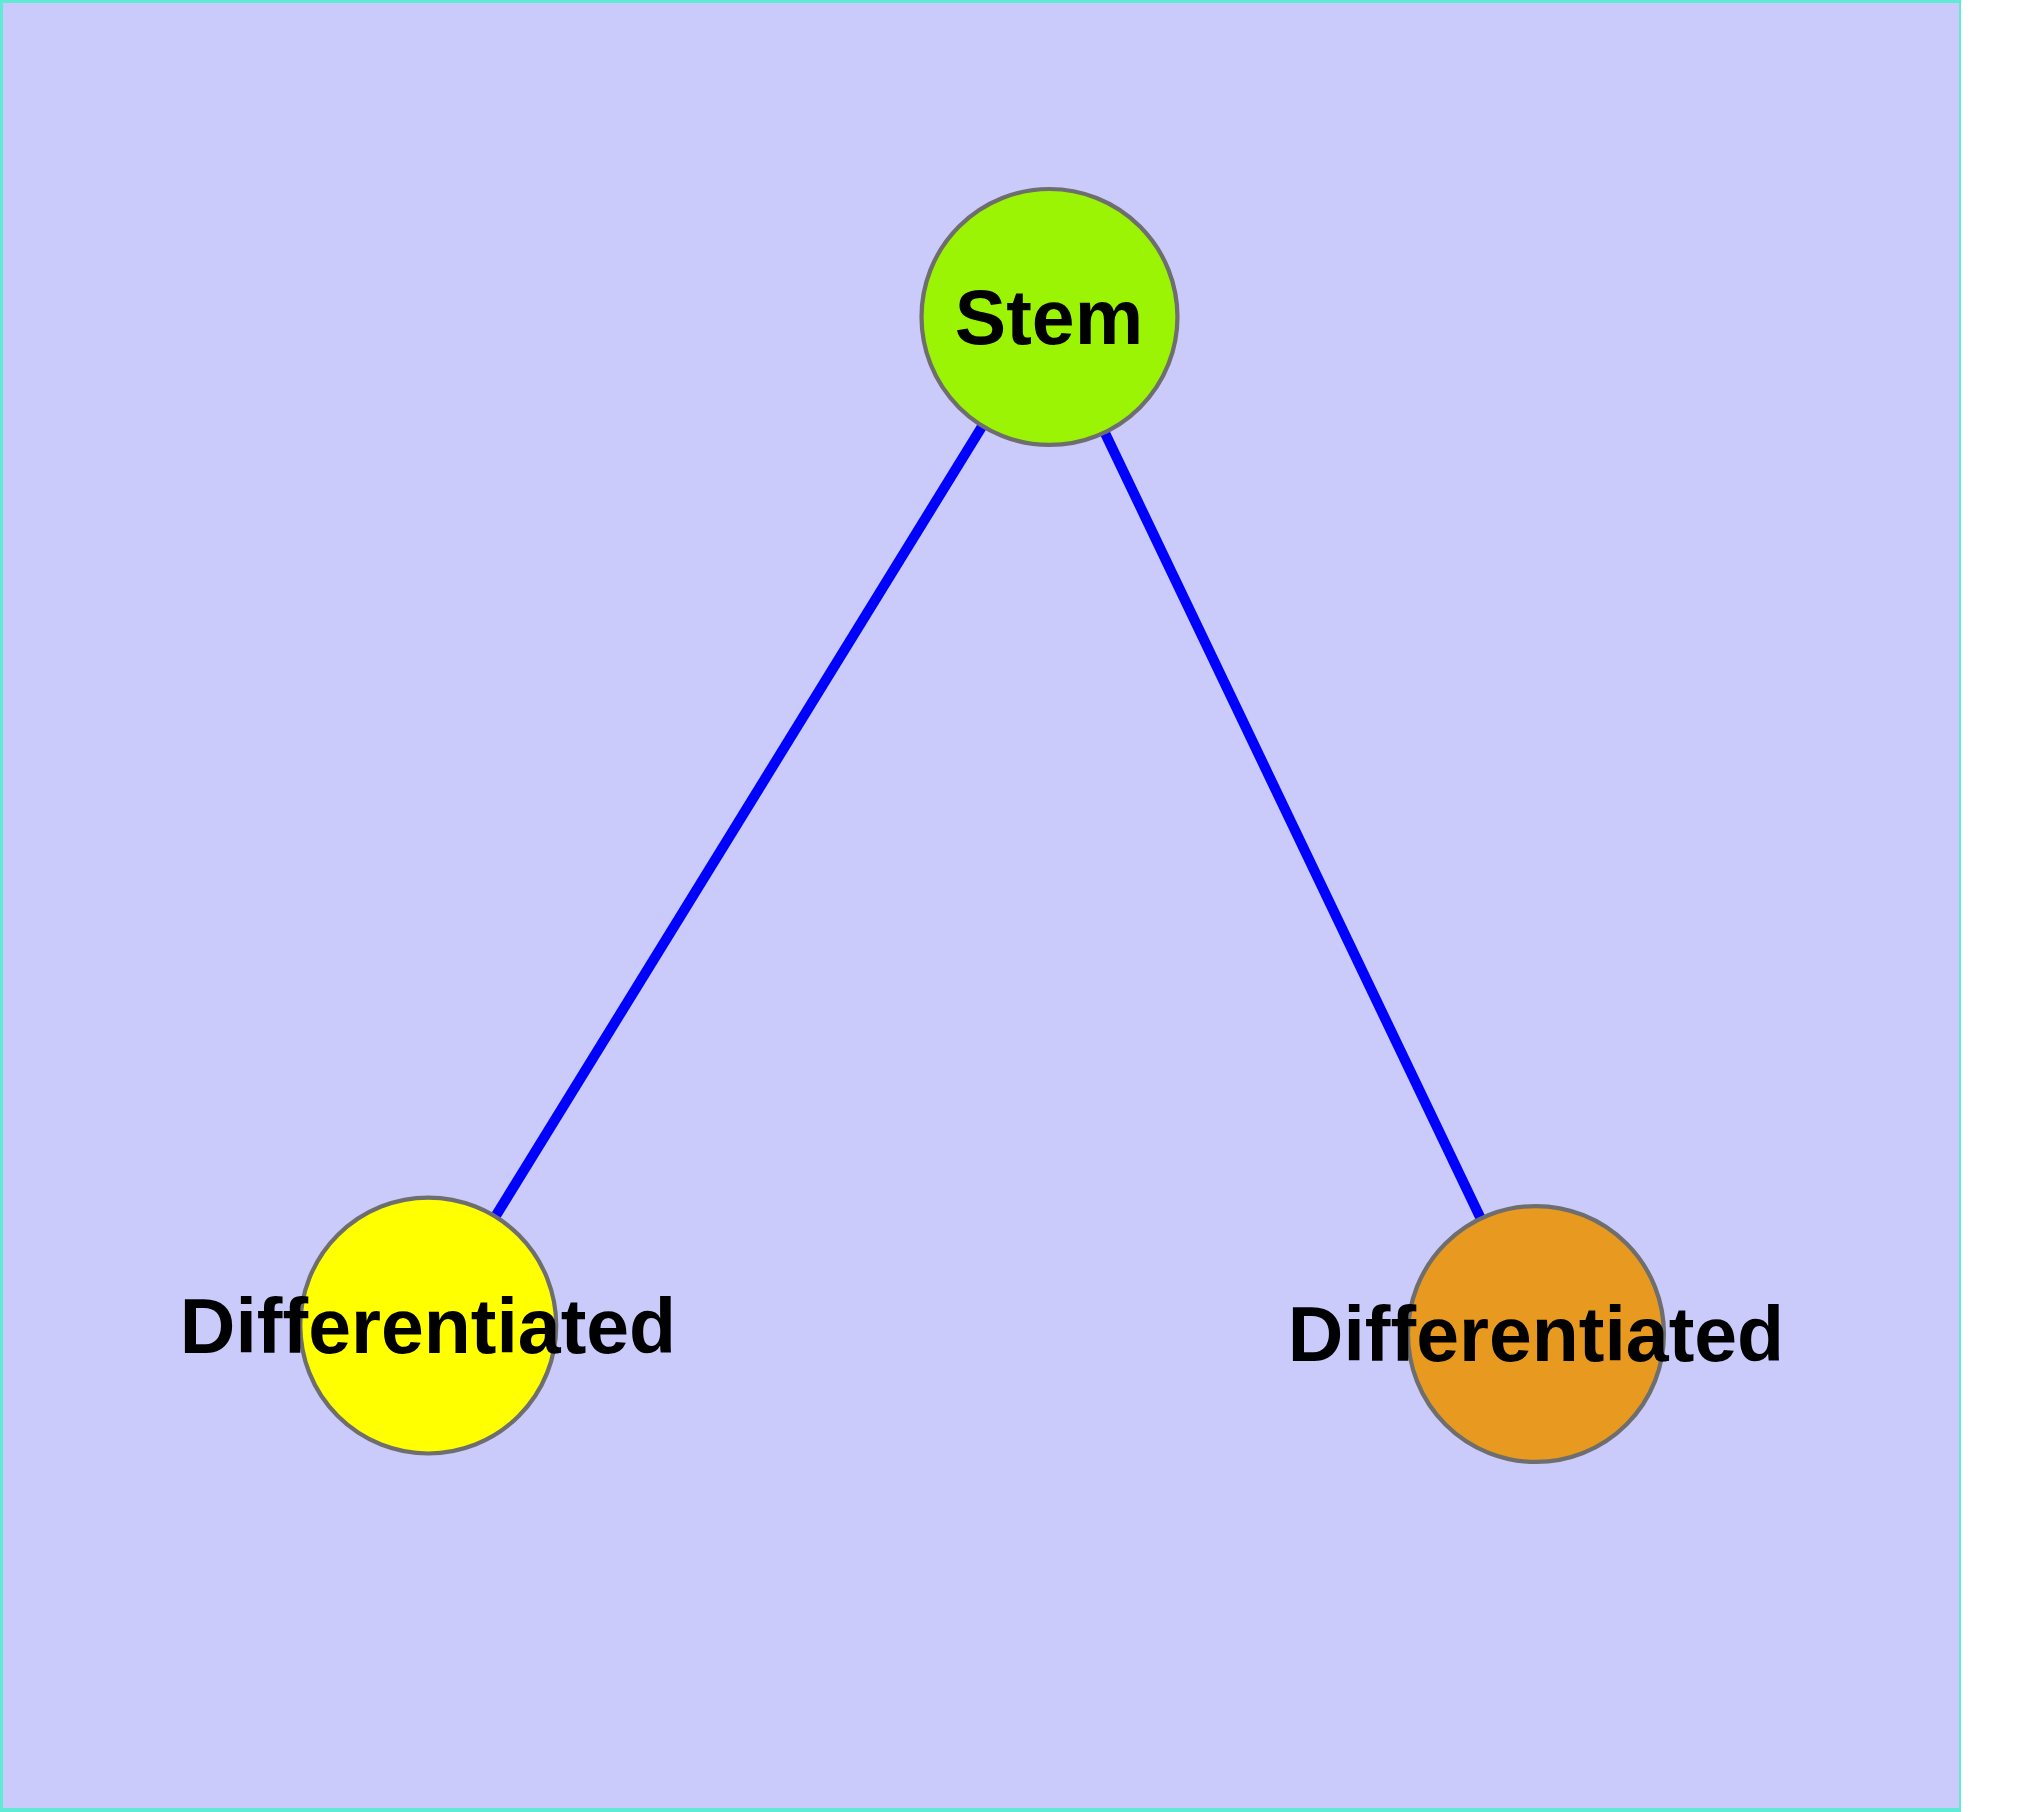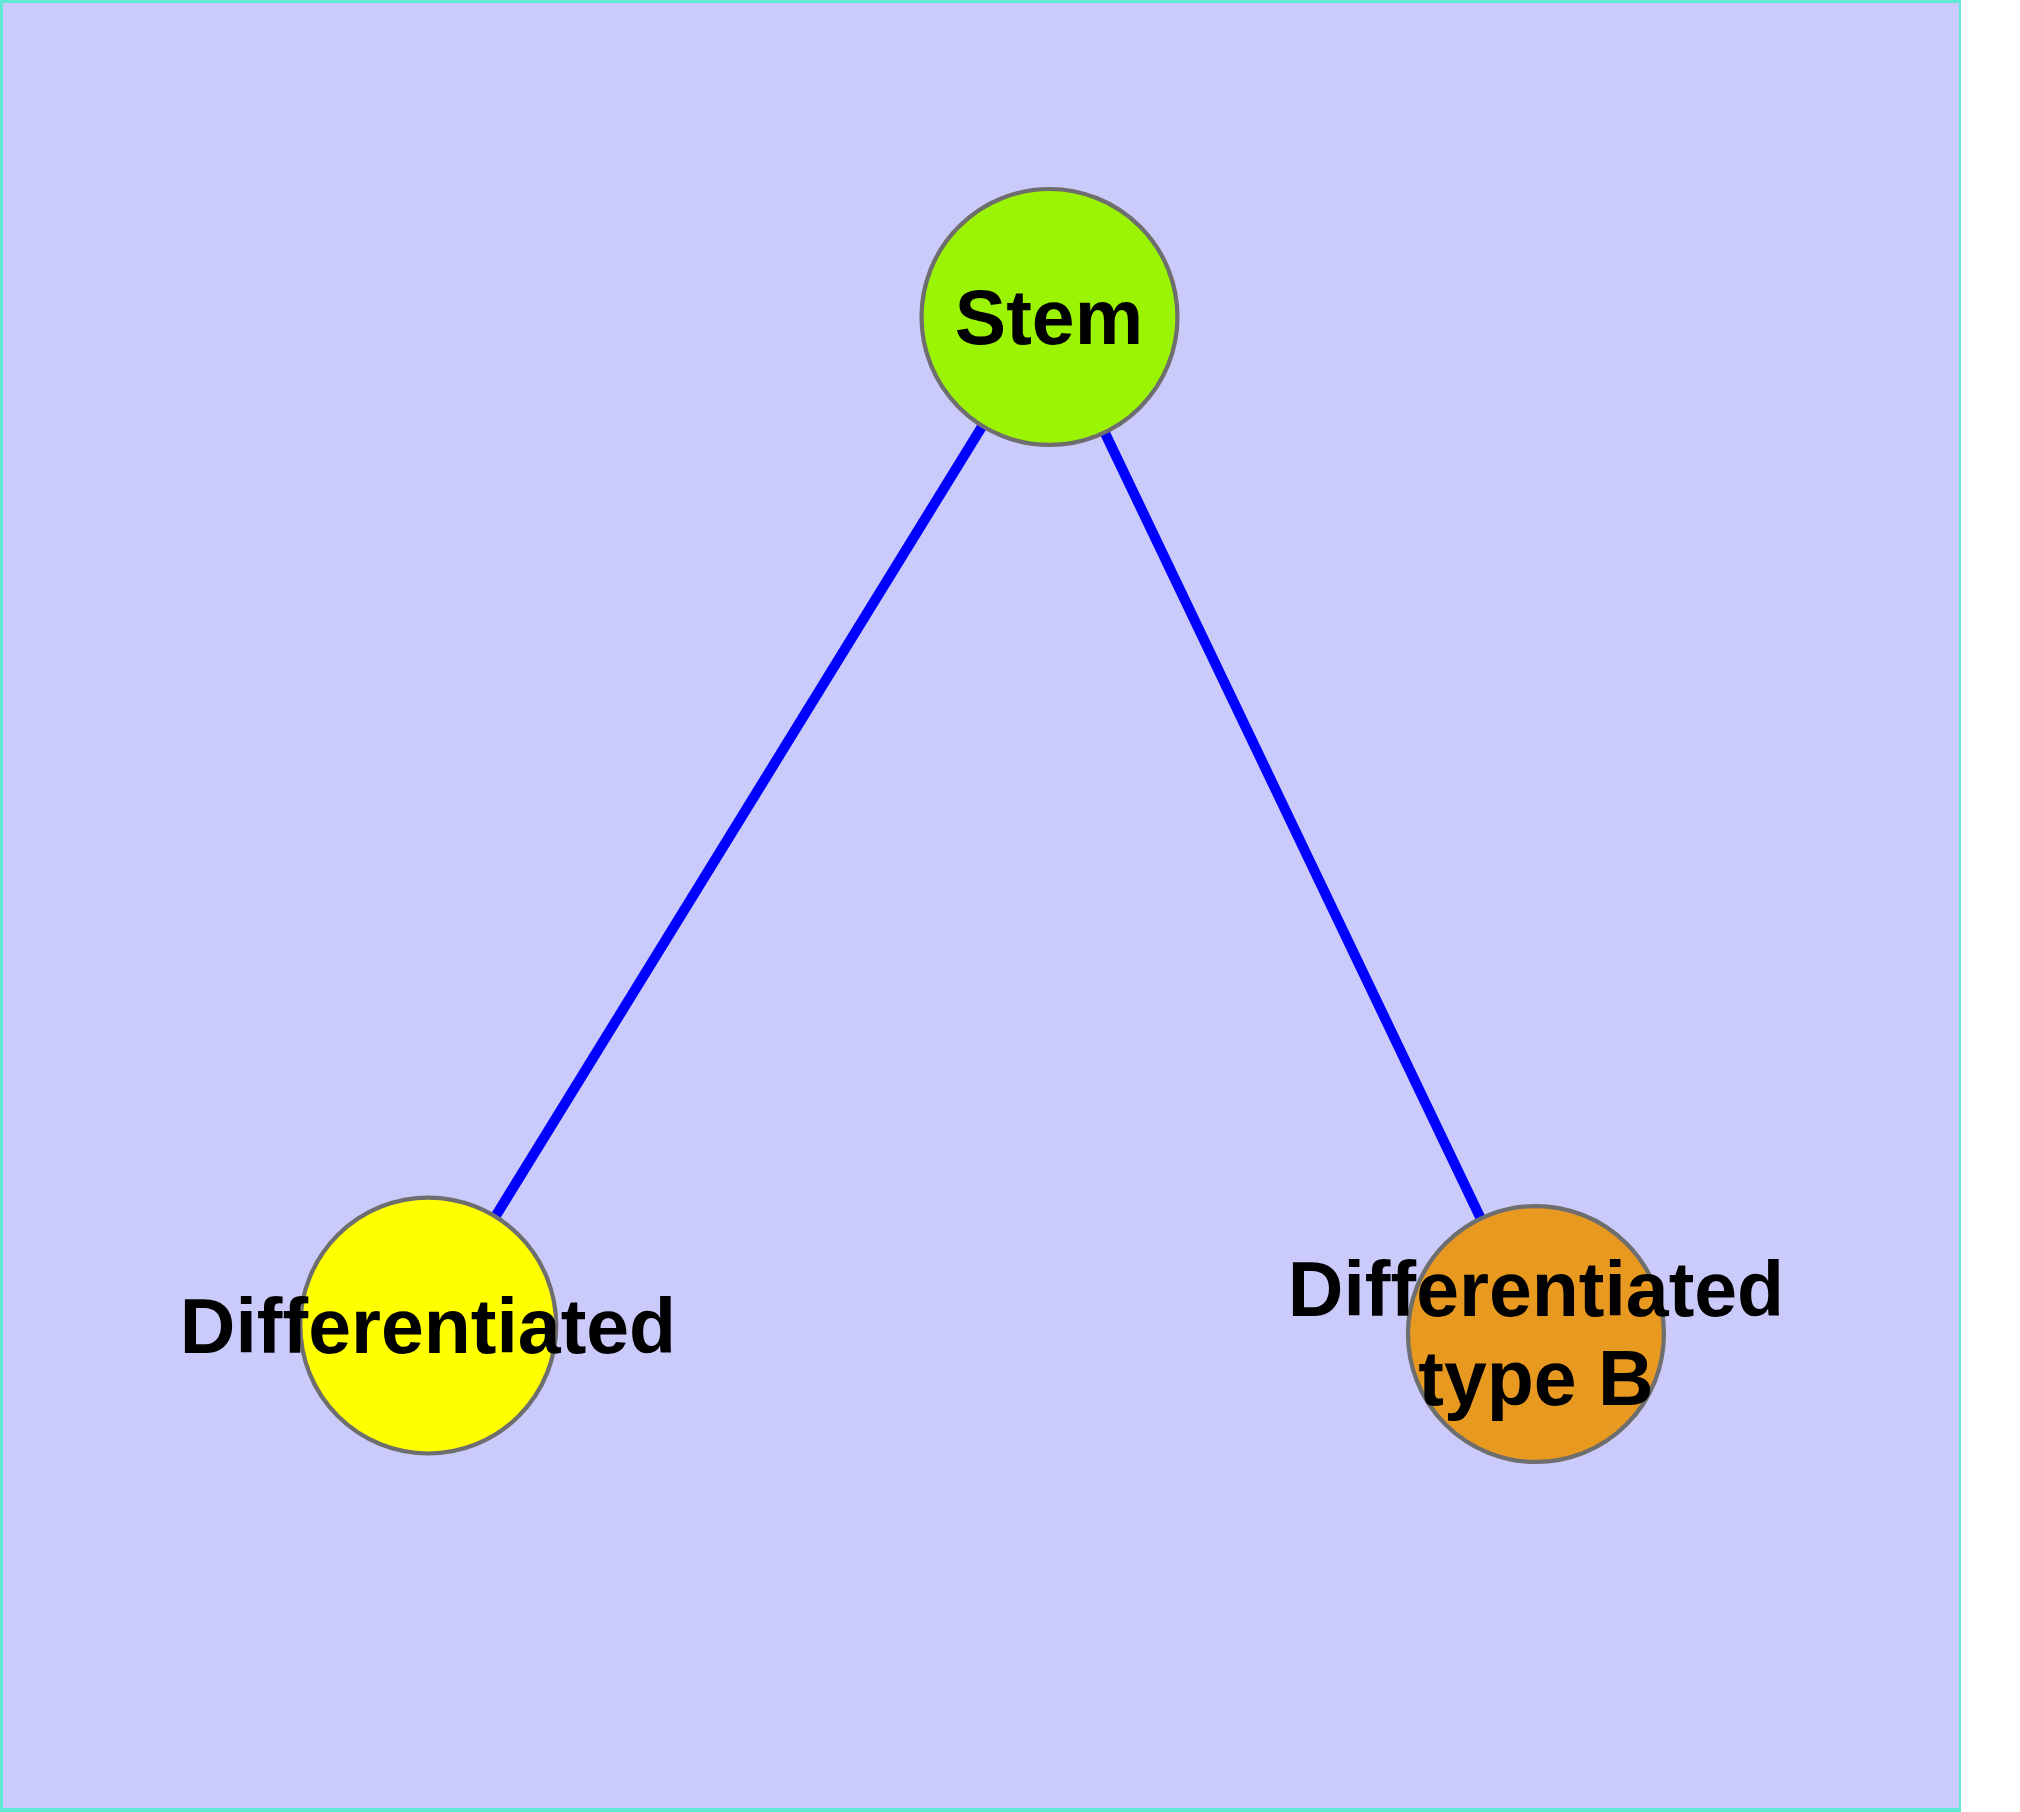--- a/index.html
+++ b/index.html
@@ -71,17 +71,16 @@
   <div class="node-label" style="left: 1049px; top: 317px; color: rgb(0, 0, 0);">
     <div>Stem</div>
   </div>
 
   <div class="node-label" style="left: 428px; top: 1326px; color: rgb(0, 0, 0);">
     <div>Differentiated</div>
   </div>
 
   <div class="node-label" style="left: 1536px; top: 1334px; color: rgb(0, 0, 0);">
     <div>Differentiated</div>
-    <div>type B</div>
   </div>
 
 </div>
 
 
 </body></html>

